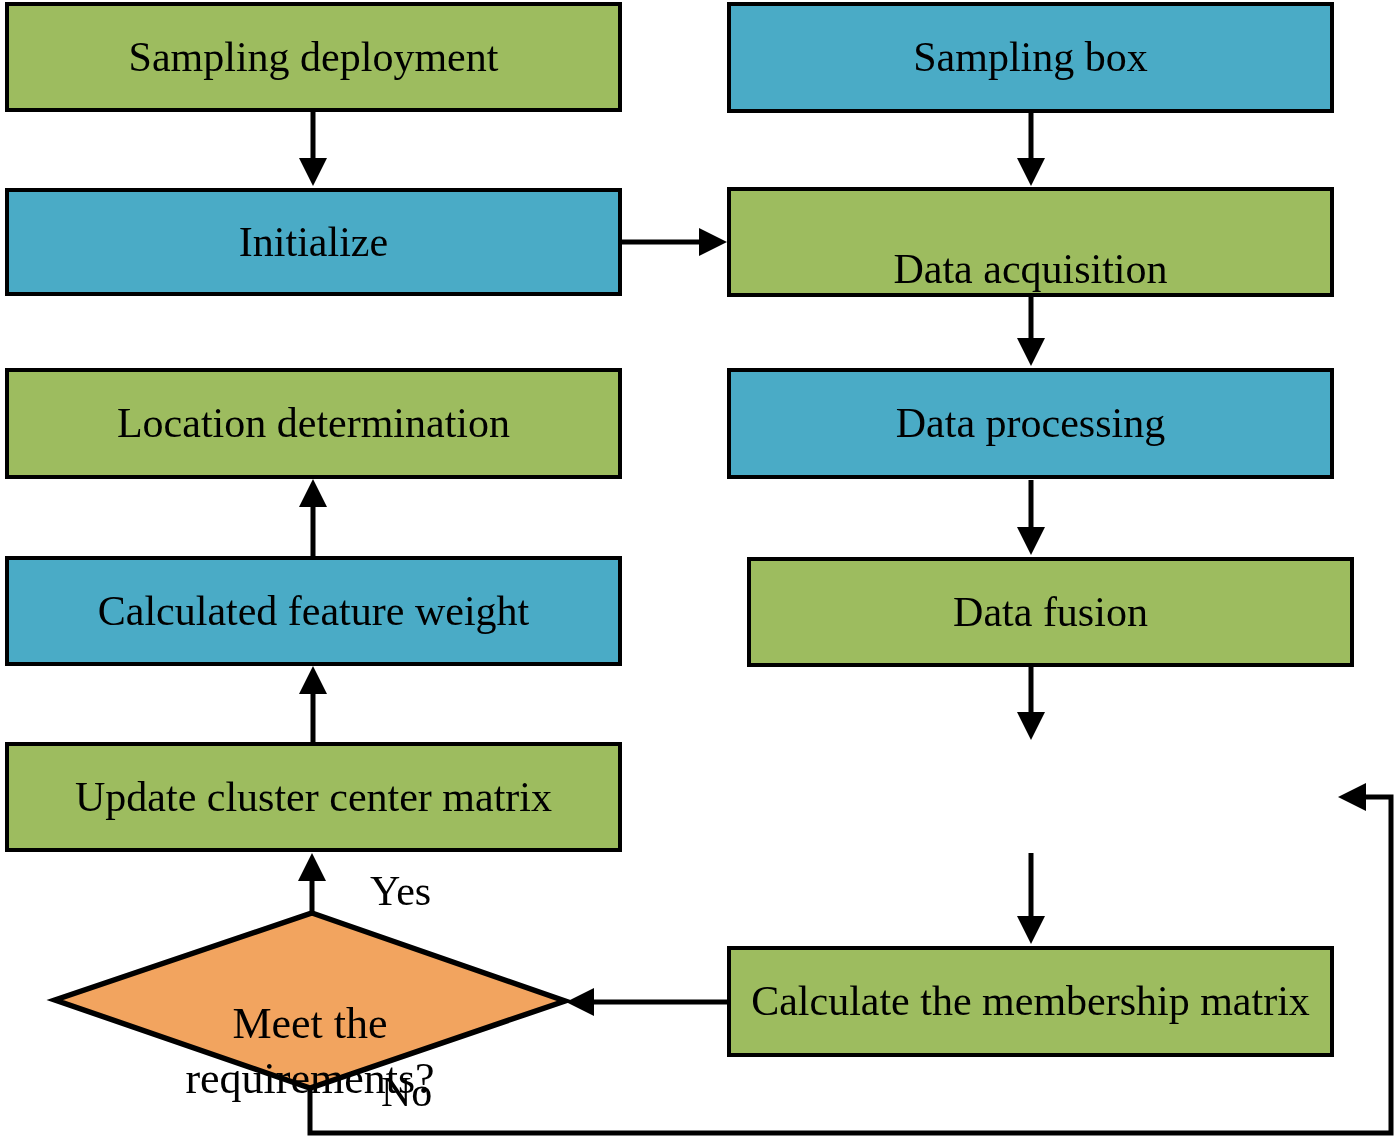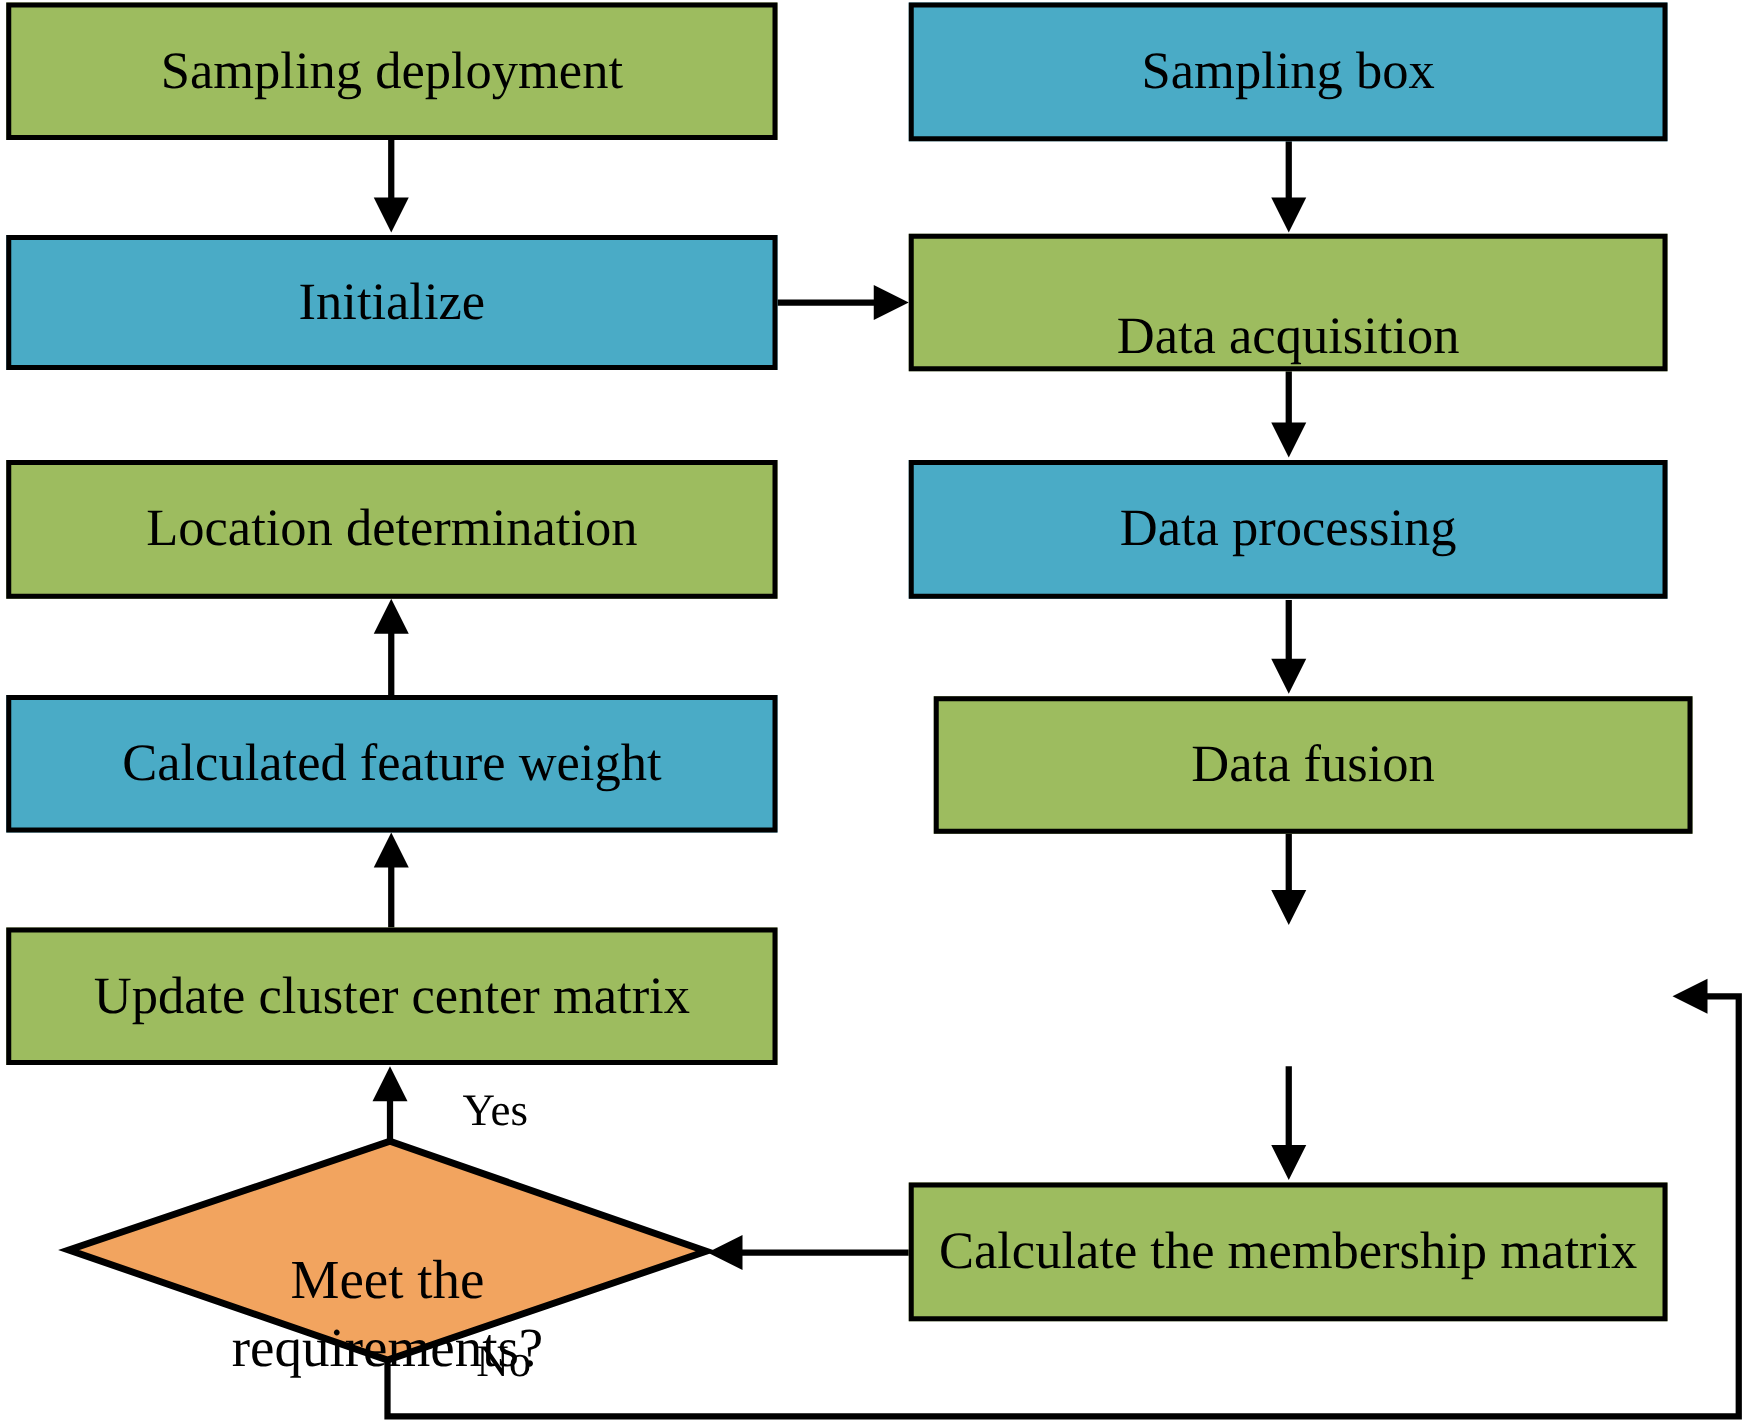--- a/index.html
+++ b/index.html
@@ -46,21 +46,21 @@
     align-items: center;
     justify-content: center;
     text-align: center;
     font-size: 44px;
     line-height: 1.25;
     color: var(--text, #000);
     z-index: 3;
   }
   .edge-label {
     position: absolute;
-    font-size: 36px;
+    font-size: 42px;
     color: var(--text, #000);
     z-index: 3;
   }
   #yes-label { left: 370px; top: 867px; }
   #no-label  { left: 381px; top: 1068px; }
   .shaft { stroke: var(--line, #000); stroke-width: 5; fill: none; }
   .head  { fill: var(--line, #000); stroke: none; }
   #diamond-shape { fill: var(--orange, #f2a45f); stroke: var(--line, #000); stroke-width: 5.5; }
 </style>
 </head>

